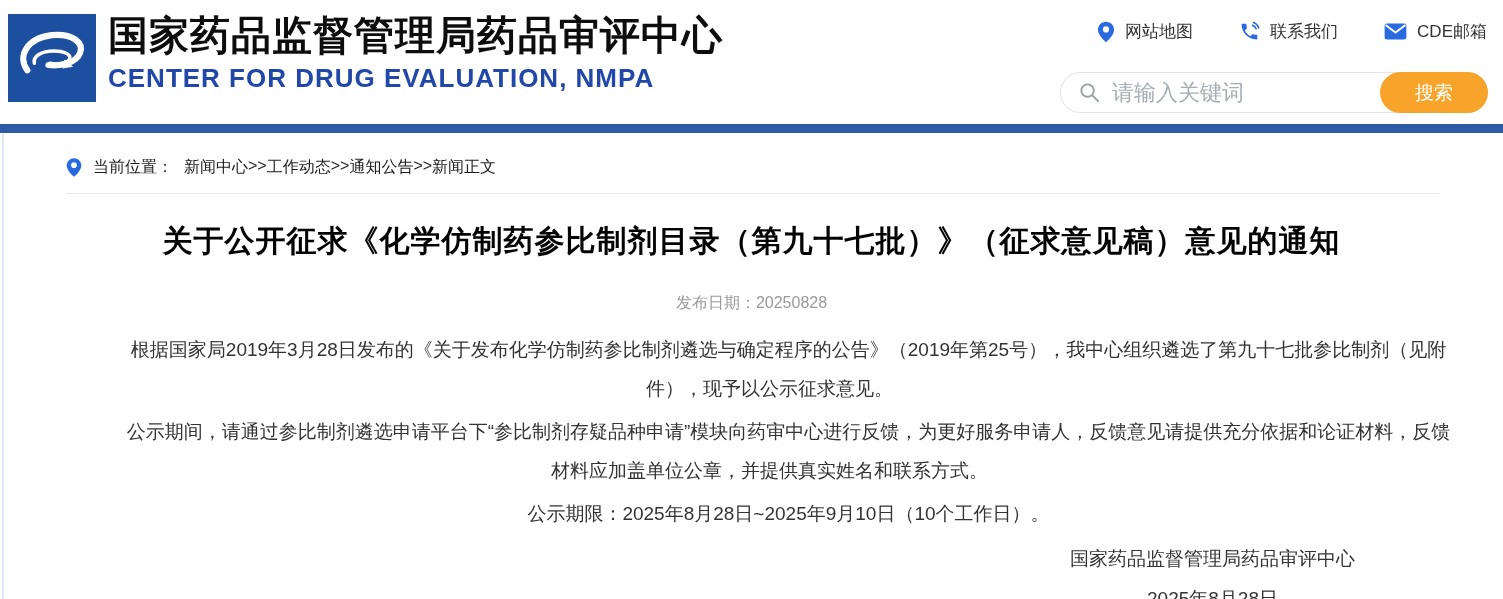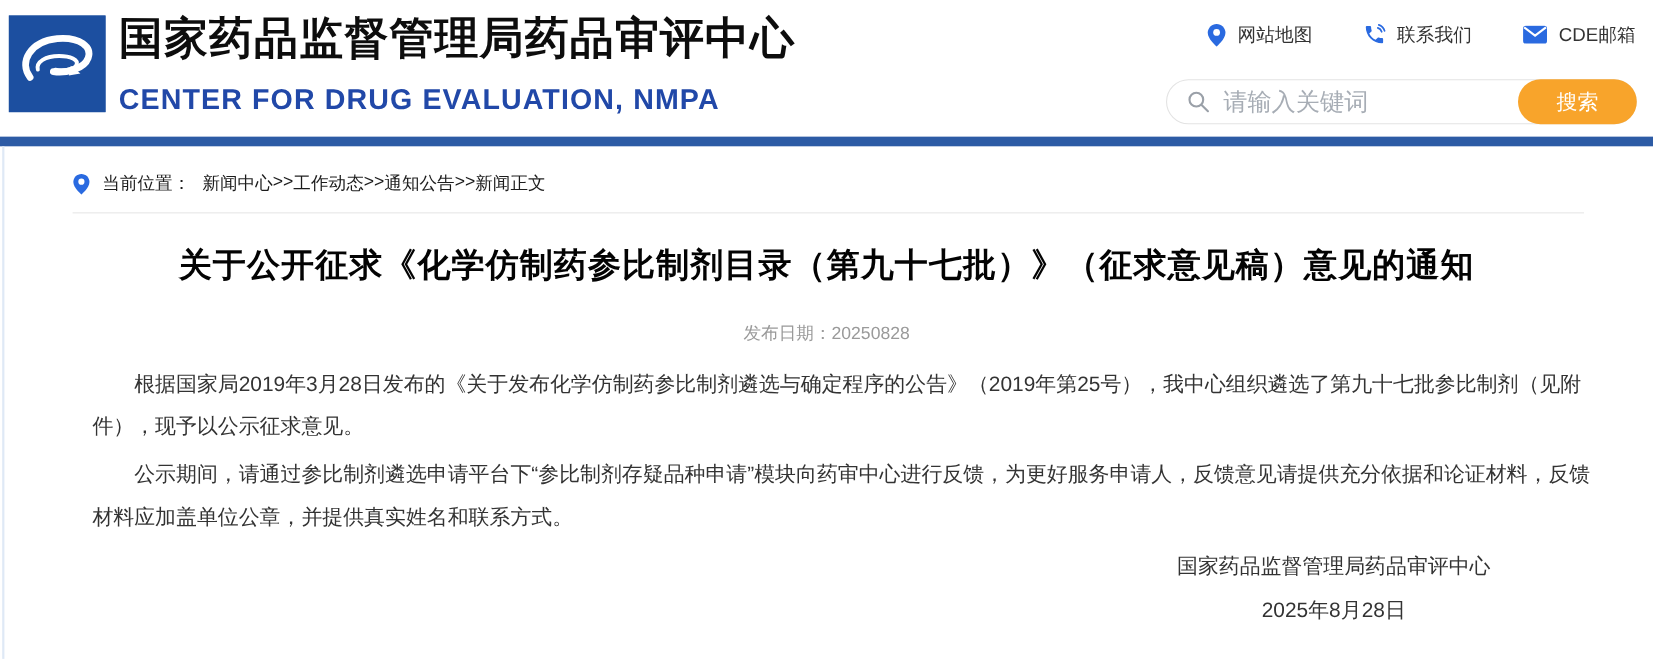--- a/index.html
+++ b/index.html
@@ -5,21 +5,21 @@
   * { margin: 0; padding: 0; box-sizing: border-box; }
   html, body { width: 1503px; height: 599px; background: #ffffff; overflow: hidden; }
   body { font-family: "Liberation Sans", "DejaVu Sans", sans-serif; color: #333; }
 
   
   .header { position: relative; width: 1503px; height: 124px; background: #fff; }
   .logo-box { position: absolute; left: 8px; top: 14px; width: 88px; height: 88px; background: #1c4fa0; }
   .logo-box svg { width: 100%; height: 100%; display: block; }
   .brand { position: absolute; left: 108px; top: 11px; }
   .brand-title { font-size: 40px; font-weight: bold; color: #0d0d0d; letter-spacing: 1px; line-height: 48px; }
-  .brand-subtitle { font-size: 26px; font-weight: bold; color: #2148a8; letter-spacing: 1px; margin-top: 16px; }
+  .brand-subtitle { font-size: 26px; font-weight: bold; color: #2148a8; letter-spacing: 1px; margin-top: 4px; }
 
   .utilities { position: absolute; right: 16px; top: 20px; display: flex; align-items: center; gap: 46px; }
   .util-link { display: flex; align-items: center; gap: 10px; cursor: pointer; }
   .util-link .label { font-size: 17px; color: #333; }
   .util-link svg { display: block; }
 
   .search-row { position: absolute; right: 15px; top: 72px; width: 428px; height: 41px; }
   .search-pill { position: absolute; inset: 0; border: 1px solid #e3e3e3; border-radius: 21px; background: #fff; }
   .search-input { position: absolute; left: 52px; top: 1px; height: 39px; width: 250px; border: none; outline: none; font-size: 22px; color: #333; background: transparent; font-family: "Liberation Sans", "DejaVu Sans", sans-serif; }
   .search-input::placeholder { color: #a7adb5; }
@@ -32,21 +32,21 @@
   
   .content { position: relative; width: 1503px; }
   .breadcrumb { display: flex; align-items: center; gap: 11px; margin: 24px 0 0 66px; }
   .breadcrumb .crumb-text { font-size: 16px; color: #1c1c1c; }
   .breadcrumb .crumb { cursor: pointer; }
   .breadcrumb-divider { margin: 15px 63px 0 66px; border-top: 1px solid #e7e7e7; }
 
   .article-title { text-align: center; font-size: 30px; font-weight: bold; color: #030303; margin-top: 27px; letter-spacing: 1px; }
   .pub-date { text-align: center; font-size: 16px; color: #9a9a9a; margin-top: 31px; }
 
-  .article-body { padding: 12px 48px 0 84px; }
+  .article-body { padding: 12px 48px 0 84px; text-align: center; }
   .article-body p { font-size: 19px; line-height: 39px; color: #333; text-indent: 2em; margin-top: 4px; }
 
   .signature { width: max-content; margin: 6px 148px 0 auto; text-align: center; }
   .signature div { font-size: 19px; line-height: 40px; color: #333; }
 </style>
 </head>
 <body>
 
 <div class="header">
   <div class="logo-box">
@@ -121,19 +121,20 @@
   <div class="breadcrumb-divider"></div>
 
   <h1 class="article-title">关于公开征求《化学仿制药参比制剂目录（第九十七批）》（征求意见稿）意见的通知</h1>
   <div class="pub-date">
     <span>发布日期：</span><span>20250828</span>
   </div>
 
   <div class="article-body">
     <p>根据国家局2019年3月28日发布的《关于发布化学仿制药参比制剂遴选与确定程序的公告》（2019年第25号），我中心组织遴选了第九十七批参比制剂（见附件），现予以公示征求意见。</p>
     <p>公示期间，请通过参比制剂遴选申请平台下“参比制剂存疑品种申请”模块向药审中心进行反馈，为更好服务申请人，反馈意见请提供充分依据和论证材料，反馈材料应加盖单位公章，并提供真实姓名和联系方式。</p>
+    <p>公示期限：2025年8月28日~2025年9月10日（10个工作日）。</p>
   </div>
 
   <div class="signature">
     <div>国家药品监督管理局药品审评中心</div>
     <div>2025年8月28日</div>
   </div>
 </div>
 
 </body></html>

